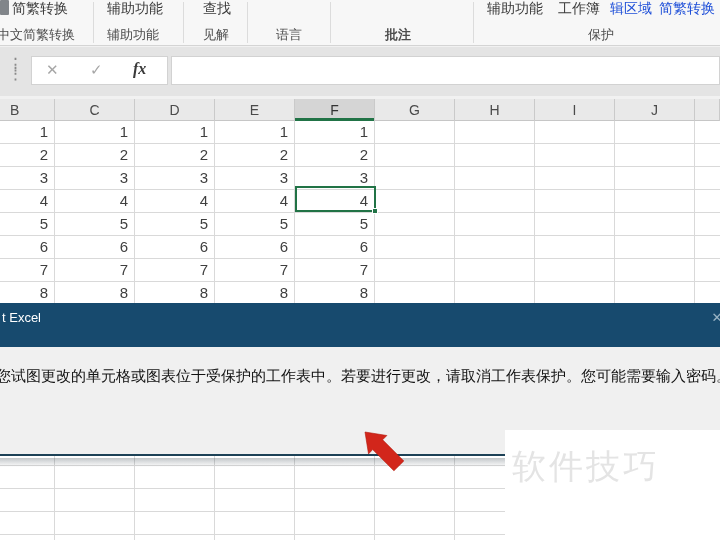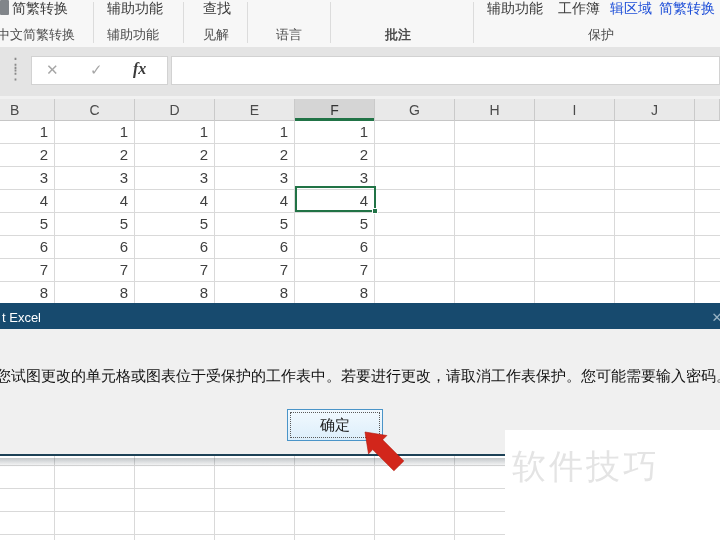--- a/index.html
+++ b/index.html
@@ -1,21 +1,21 @@
 <!DOCTYPE html>
 <html><head>
 <meta charset="utf-8">
 <style>
   * { margin:0; padding:0; box-sizing:border-box; }
   html,body { width:720px; height:540px; }
   body { font-family:"Liberation Sans", sans-serif; }
   .screen { position:relative; width:720px; height:540px; background:#f1f1f1; overflow:hidden; }
 
   
-  .ribbon { position:absolute; left:0; top:0; width:720px; height:56px; background:#f7f7f7; border-bottom:1px solid #d4d4d4; }
+  .ribbon { position:absolute; left:0; top:0; width:720px; height:46px; background:#f7f7f7; border-bottom:1px solid #d4d4d4; }
   .rb-btn { position:absolute; top:0; height:18px; font-size:14px; color:#3a3a3a; white-space:nowrap; line-height:17px; }
   .rb-btn.disabled { color:#1d4ed8; }
   .rb-group { position:absolute; top:26px; height:16px; font-size:13px; color:#4c4c4c; white-space:nowrap; }
   .rb-sep { position:absolute; top:2px; width:1px; height:41px; background:#dcdcdc; }
   .rb-icon-frag { position:absolute; left:0; top:0; width:9px; height:15px; background:#5a5f66; opacity:.75; border-radius:1px; }
 
   
   .fxbar { position:absolute; left:0; top:47px; width:720px; height:49px; background:#e4e4e4; }
   .fx-dots { position:absolute; left:7px; top:13px; color:#8a8a8a; font-size:17px; letter-spacing:0; line-height:9px; }
   .fx-box1 { position:absolute; left:31px; top:9px; width:137px; height:29px; background:#fff; border:1px solid #d2d2d2; }
@@ -36,21 +36,21 @@
       repeating-linear-gradient(to right, transparent 0px, transparent 79px, #d9d9d9 79px, #d9d9d9 80px),
       repeating-linear-gradient(to bottom, transparent 0px, transparent 22px, #d9d9d9 22px, #d9d9d9 23px);
     background-position:-25px 0, 0 0; }
   .grid-row { position:absolute; left:0; height:23px; display:flex; }
   .grid-cell { height:23px; text-align:right; padding-right:7px; font-size:15px; line-height:22px; color:#3f3f3f; }
   .sel-cell { position:absolute; left:295px; top:186px; width:81px; height:26px; border:2px solid #217346; z-index:2; }
   .sel-handle { position:absolute; right:-4px; bottom:-4px; width:6px; height:6px; background:#217346; border:1px solid #fff; }
 
   
   .dialog { position:absolute; left:0; top:303px; width:720px; height:153px; background:#f0f0f0; border-bottom:2px solid #1d4257; z-index:3; }
-  .dlg-title { position:absolute; left:0; top:0; width:720px; height:26px; background:#174a6e; }
+  .dlg-title { position:absolute; left:0; top:0; width:720px; height:44px; background:#174a6e; }
   .dlg-title-text { position:absolute; left:2px; top:0; color:#fff; font-size:13px; line-height:30px; }
   .dlg-close { position:absolute; right:-7px; top:0; width:20px; height:30px; color:#cfe0ea; font-size:13px; line-height:30px; text-align:center; opacity:.7; }
   .dlg-msg { position:absolute; left:-4px; top:64px; white-space:nowrap; font-size:15px; color:#111; }
   .dlg-ok { position:absolute; left:287px; top:106px; width:96px; height:32px; background:linear-gradient(#f2f9fe,#dceefb); border:1px solid #4a94c8; cursor:pointer; }
   .dlg-ok-focus { position:absolute; left:2px; top:2px; right:2px; bottom:2px; border:1px dotted #5a5a5a; display:flex; align-items:center; justify-content:center; font-size:15px; color:#1a1a1a; }
   .dlg-shadow { position:absolute; left:0; top:458px; width:720px; height:9px; background:linear-gradient(rgba(40,55,65,.28), rgba(40,55,65,0)); z-index:3; }
 
   
   .wm-patch { position:absolute; left:505px; top:430px; width:215px; height:110px; background:#fff; z-index:4; }
   .wm-text { position:absolute; left:7px; top:14px; font-size:34px; color:#e4e4e4; letter-spacing:3px; white-space:nowrap; font-weight:400; }
@@ -176,23 +176,20 @@
   <div class="sel-cell">
     <div class="sel-handle"></div>
   </div>
 
   <div class="dialog">
     <div class="dlg-title">
       <span class="dlg-title-text">t Excel</span>
       <span class="dlg-close">✕</span>
     </div>
     <div class="dlg-msg">您试图更改的单元格或图表位于受保护的工作表中。若要进行更改，请取消工作表保护。您可能需要输入密码。</div>
-    <div class="dlg-ok">
-      <div class="dlg-ok-focus">确定</div>
-    </div>
   </div>
   <div class="dlg-shadow"></div>
 
   <div class="wm-patch">
     <div class="wm-text">软件技巧</div>
   </div>
 
   <svg class="arrow-svg" width="70" height="60" viewBox="0 0 70 60">
     <polygon points="20,8 41.9,11.5 37.6,15.8 58.8,37 48.9,46.8 27.7,25.6 23.5,29.9" fill="#d2261b" stroke="#b01508" stroke-width="0.6"></polygon>
   </svg>

